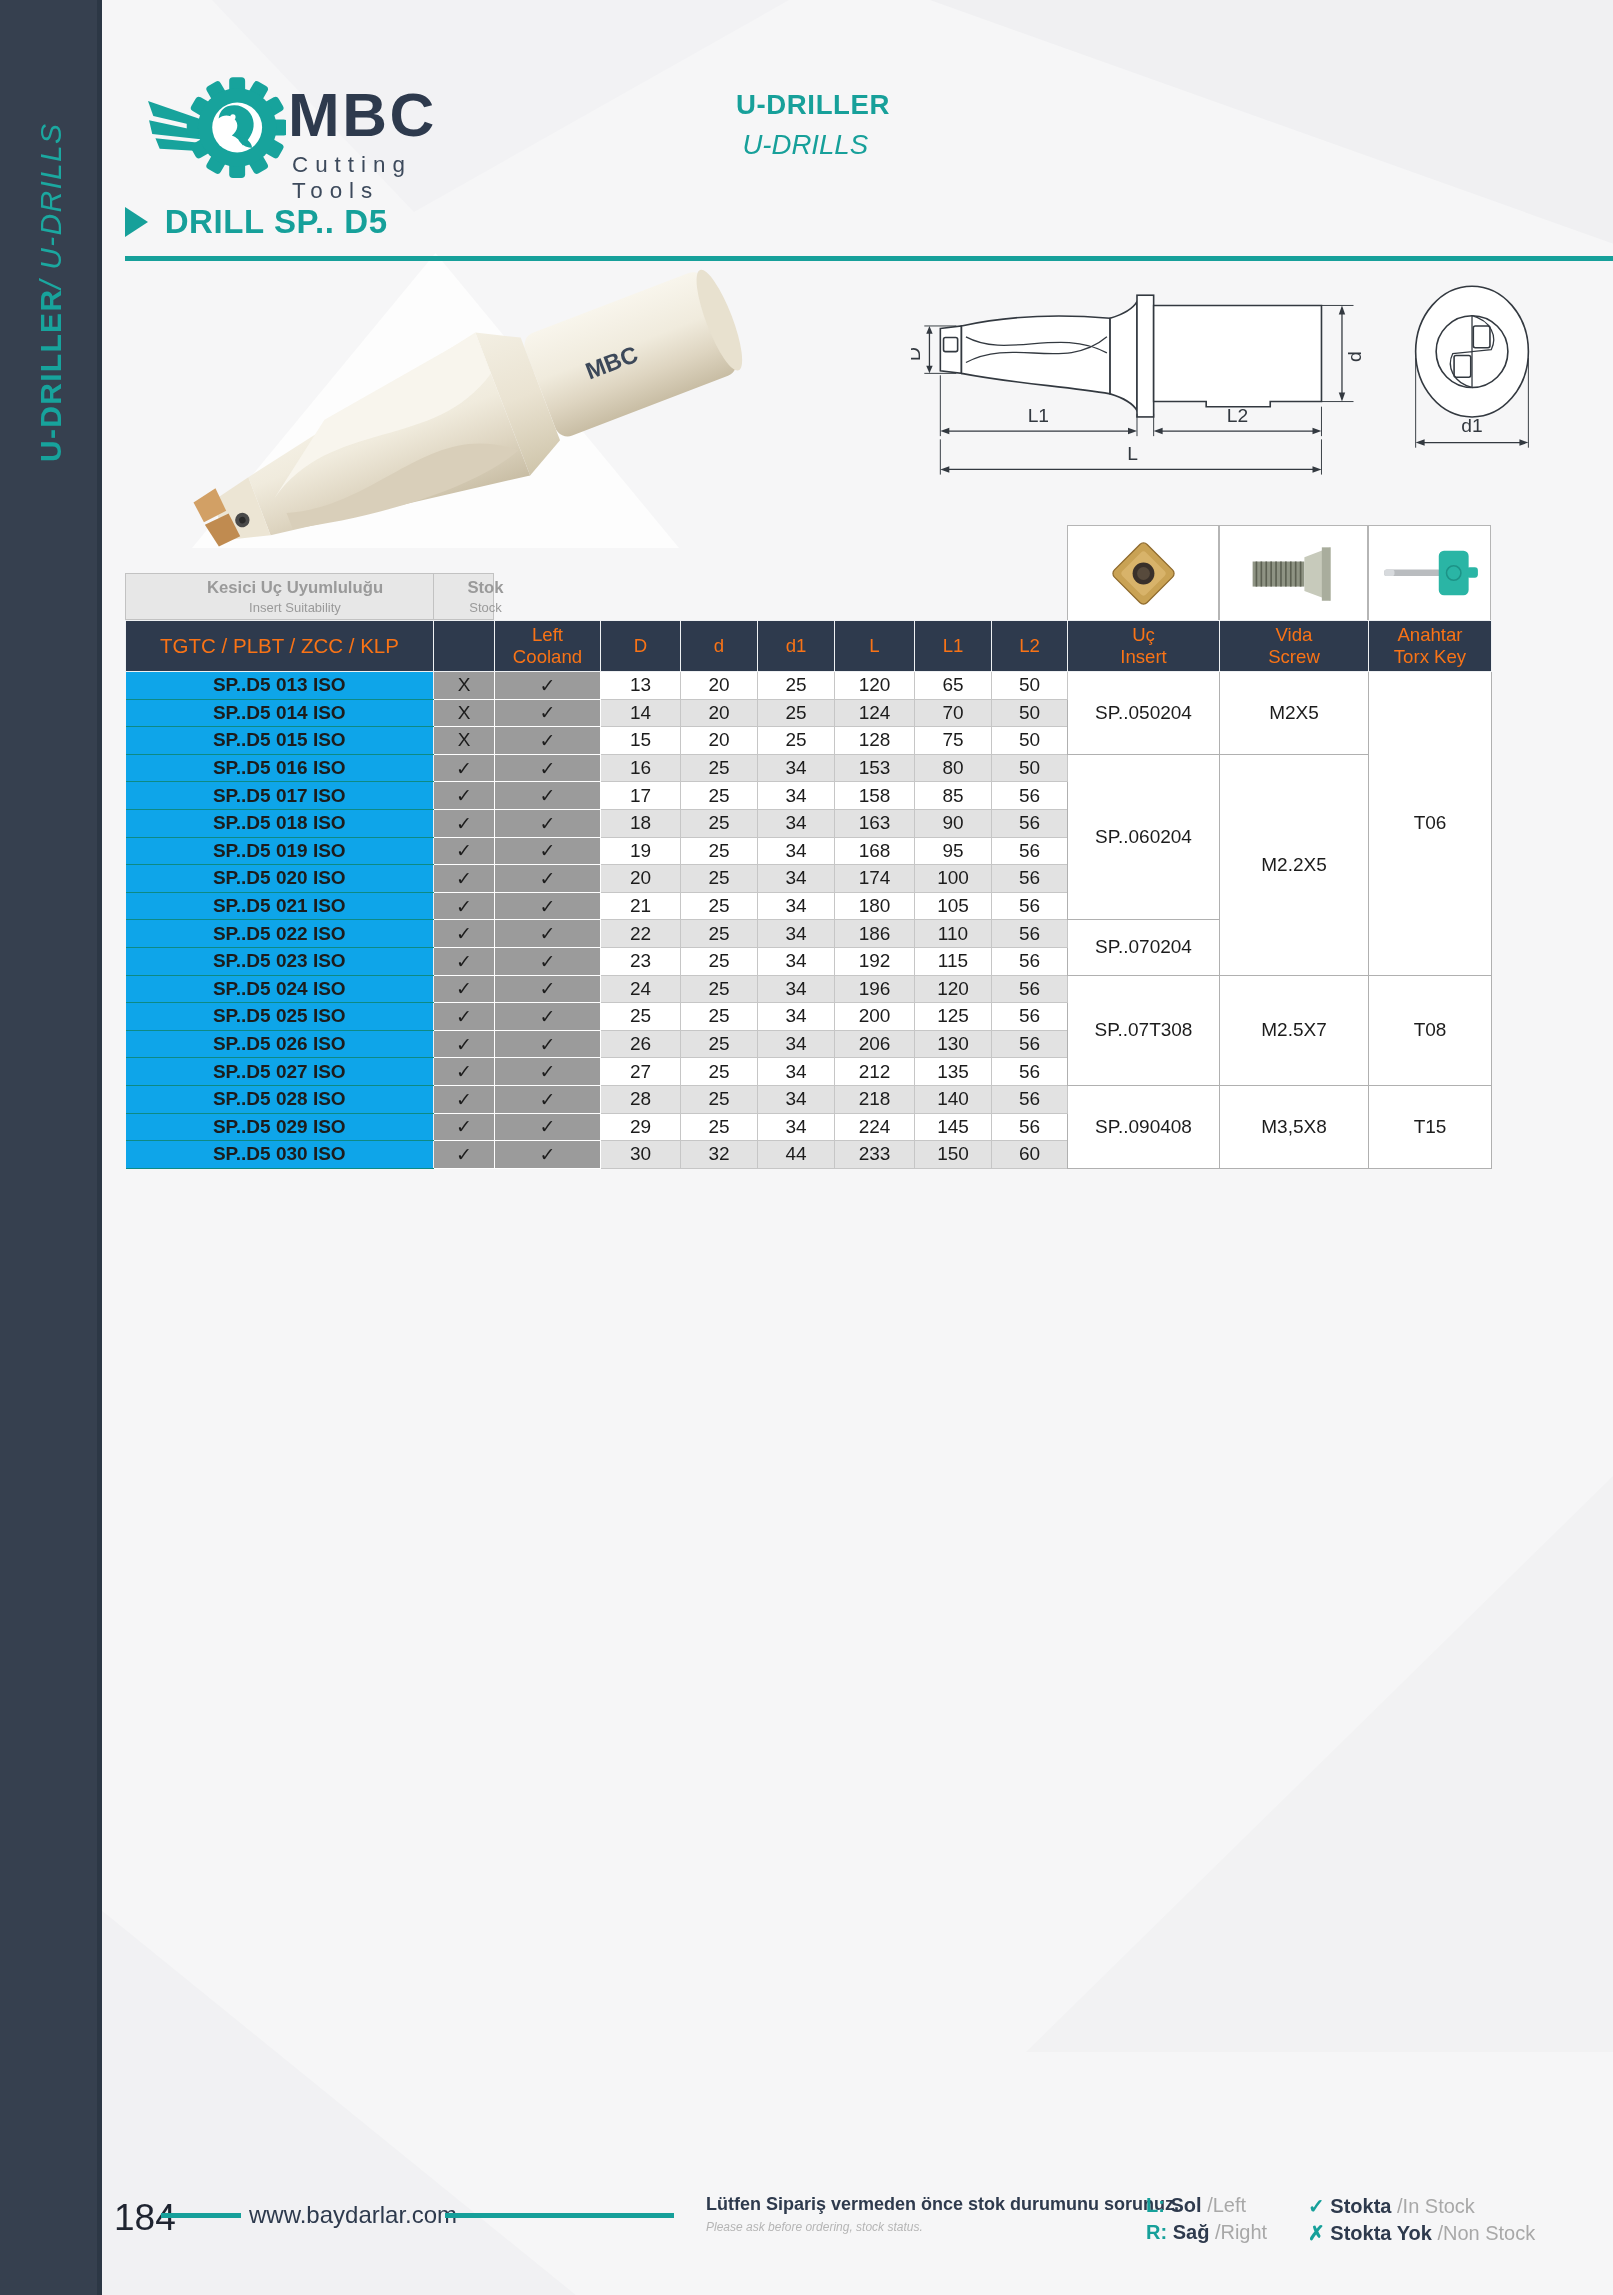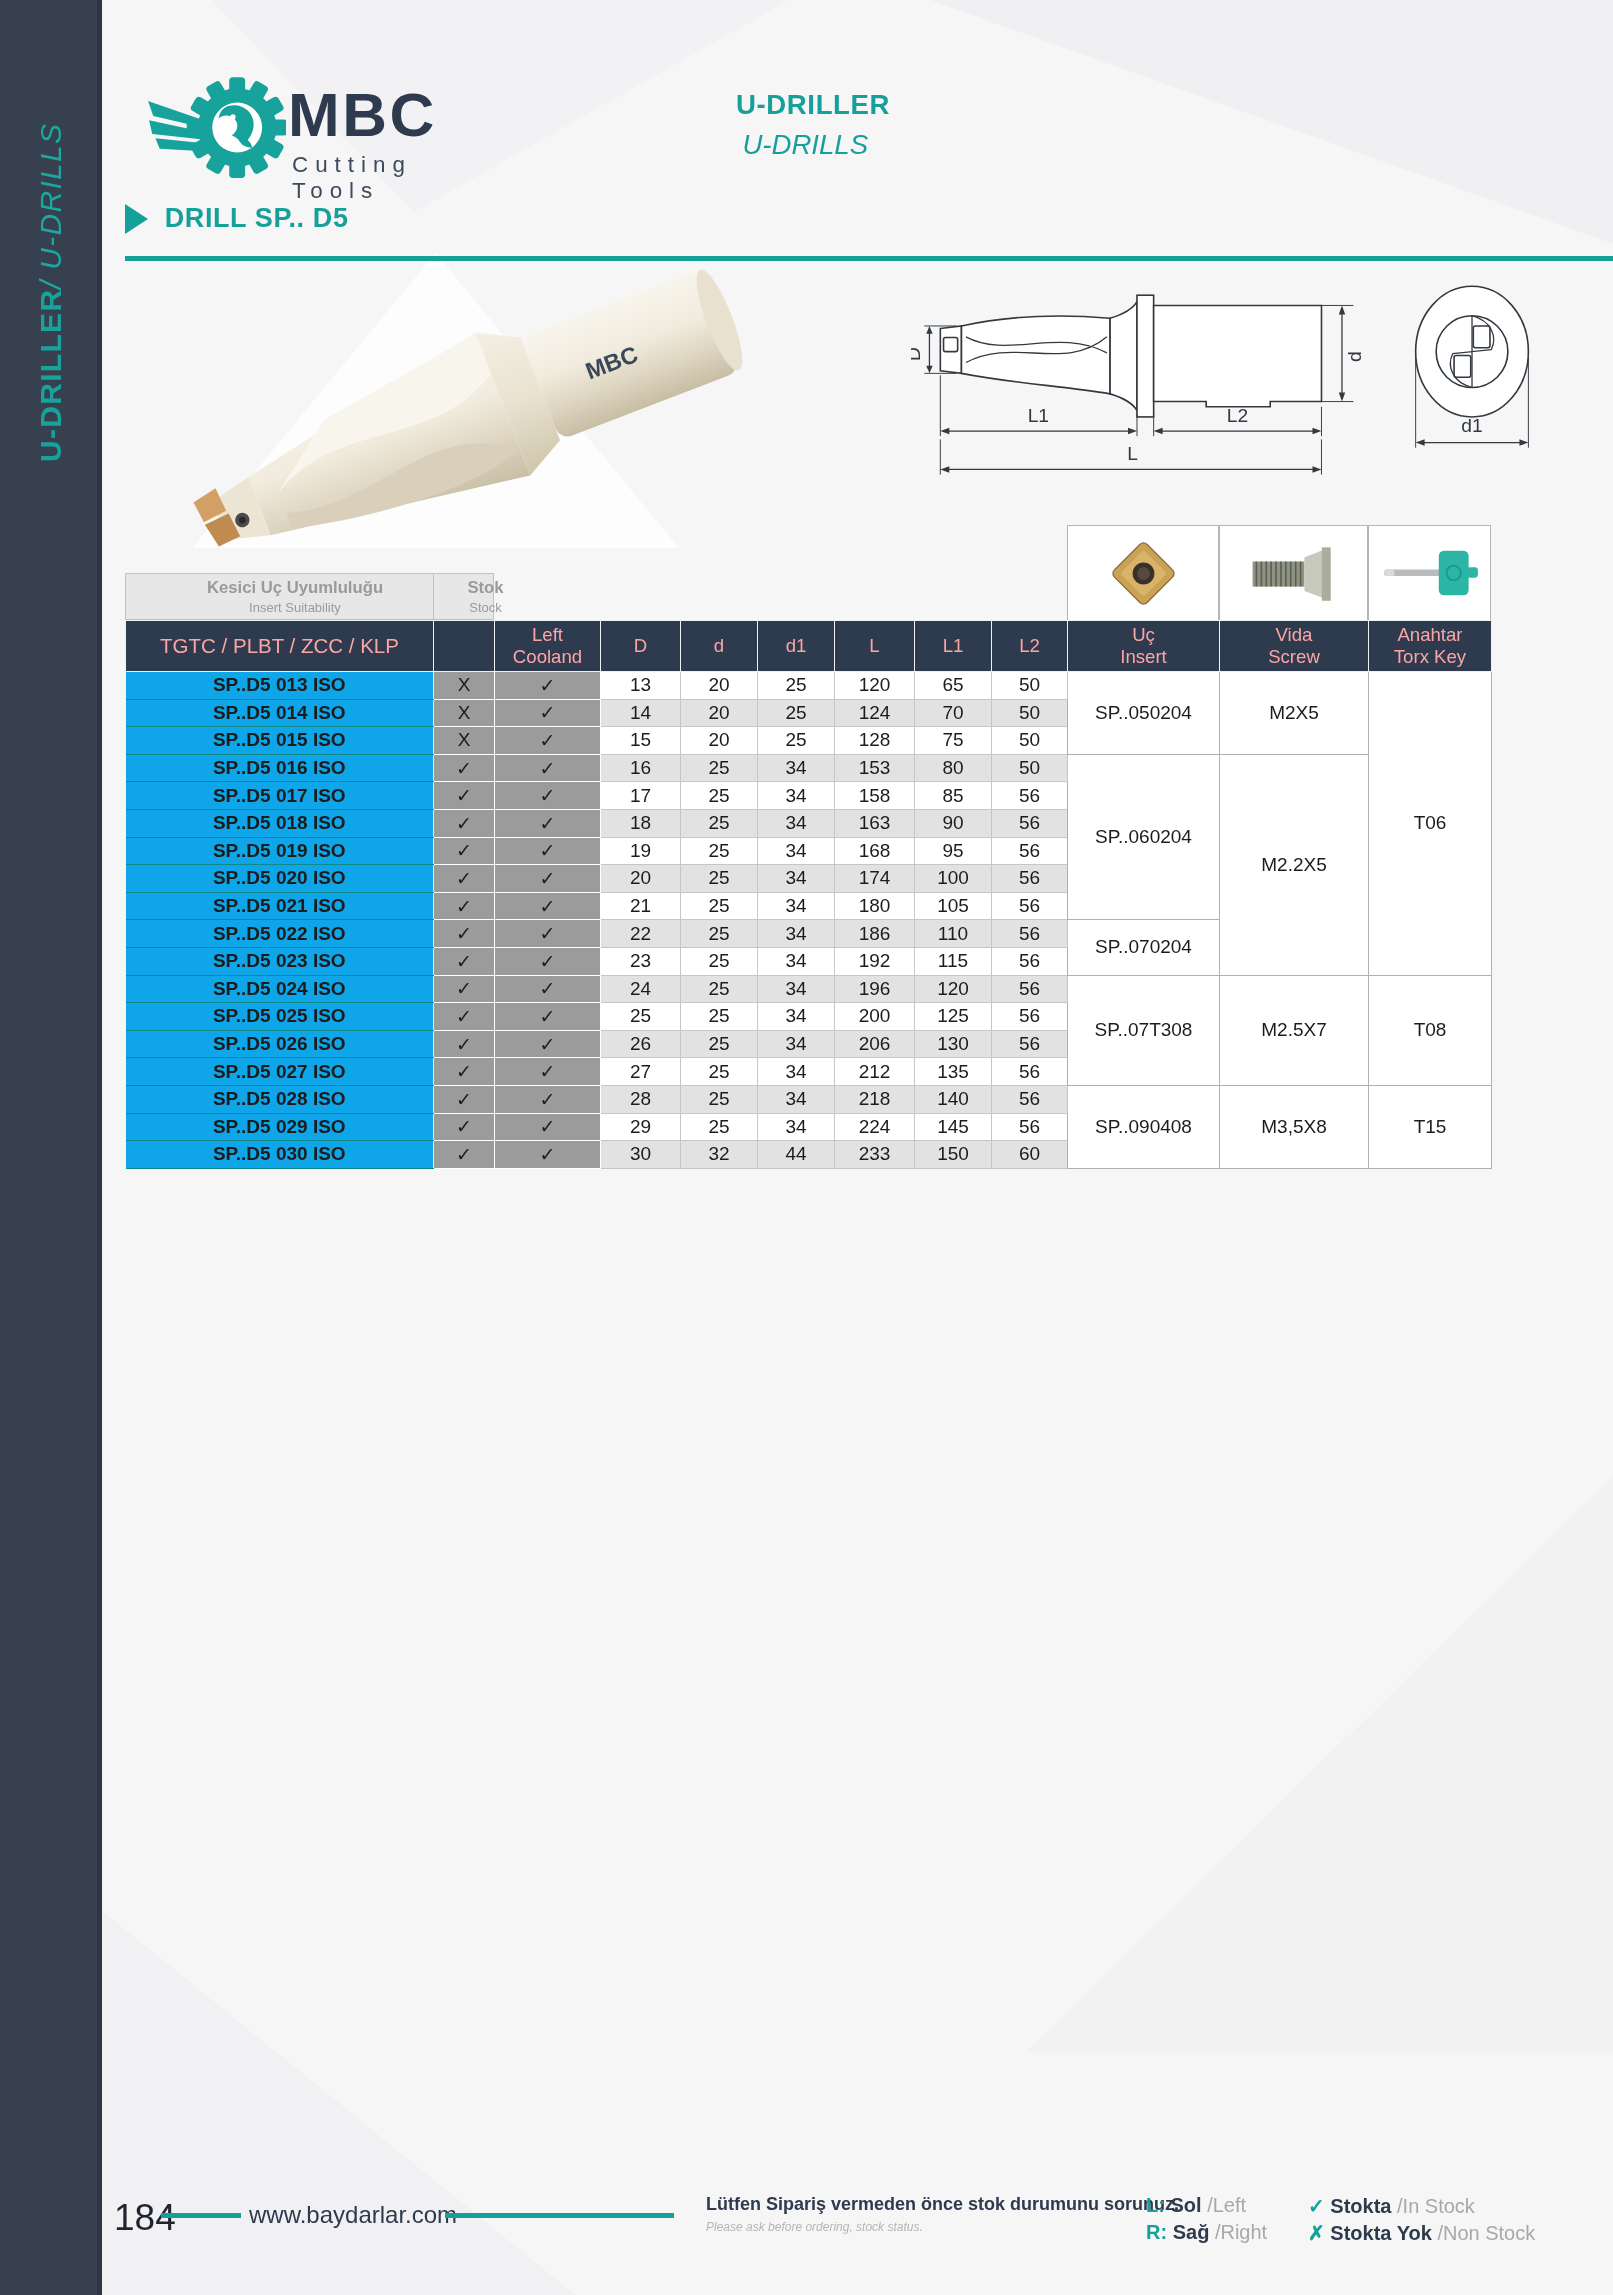--- a/index.html
+++ b/index.html
@@ -24,36 +24,36 @@
   .logo svg{position:absolute;left:0;top:6.4px;}
   .logo .mbc{position:absolute;left:140px;top:18px;font-size:62px;font-weight:bold;letter-spacing:2.6px;color:#2e3a4d;font-family:"Liberation Sans",sans-serif;}
   .logo .tag{position:absolute;left:144px;top:91px;font-size:22.4px;letter-spacing:7px;color:#3d4a5c;}
   
   .ptitle{position:absolute;left:736px;top:89px;color:#17a09a;}
   .ptitle .t1{font-size:27.6px;font-weight:bold;letter-spacing:0.6px;}
   .ptitle .t2{font-size:27.6px;font-style:italic;margin-top:7.7px;margin-left:6.4px;}
   
   .sect{position:absolute;left:125px;top:203px;display:flex;align-items:center;}
   .sect .arrow{width:0;height:0;border-left:23px solid #16a09a;border-top:15.4px solid transparent;border-bottom:15.4px solid transparent;margin-right:16.7px;}
-  .sect .txt{font-size:27px;font-weight:bold;color:#16a09a;letter-spacing:0.6px;}
+  .sect .txt{font-size:33px;font-weight:bold;color:#16a09a;letter-spacing:0.6px;}
   .rule{position:absolute;left:125px;top:256px;width:1489px;height:4.5px;background:#16a09a;}
   
   .photo{position:absolute;left:141px;top:269px;width:661px;height:301px;}
   .diagram{position:absolute;left:911px;top:276px;width:648px;height:221px;}
   
   .prehead{position:absolute;background:#e7e7e7;border:1.3px solid #c2c2c2;box-sizing:border-box;
     display:flex;flex-direction:column;align-items:center;justify-content:center;color:#9a9a9a;}
   .prehead .l1{font-size:16.7px;font-weight:bold;}
   .prehead .l2{font-size:13px;margin-top:2.6px;text-align:right;}
   .imgbox{position:absolute;background:#ffffff;border:1.3px solid #b5b5b5;box-sizing:border-box;
     display:flex;align-items:center;justify-content:center;}
   
   table.main{position:absolute;left:125px;top:620px;border-collapse:collapse;table-layout:fixed;width:1366px;}
   table.main th{
-    background:#2e3a4d;color:#fca5a5;font-weight:normal;height:50px;
+    background:#2e3a4d;color:#f97316;font-weight:normal;height:50px;
     border:1.3px solid #eef0f2;font-size:18.6px;line-height:1.2;text-align:center;padding:0;margin-top:28px;
   }
   table.main th.model-h{font-size:20.5px;}
   table.main td{height:27.6px;padding:0;text-align:center;font-size:19px;color:#1c1c1c;box-sizing:border-box;}
   td.model{background:#0ea5e9;color:#ffffff;font-weight:bold;font-size:20px;text-align:left;padding-left:13px;
     border-bottom:1.9px solid #0e8a84;border-right:1.3px solid #eef0f2;}
   td.flag{background:#9b9b9b;color:#ffffff;font-size:18.6px;border:1.3px solid #ffffff;}
   td.num{background:#ffffff;border:0.6px solid #c6c6c6;}
   td.num.alt{background:#e2e2e2;}
   td.merged{background:#ffffff;border:0.6px solid #b0b0b0;font-size:19px;vertical-align:middle;}

